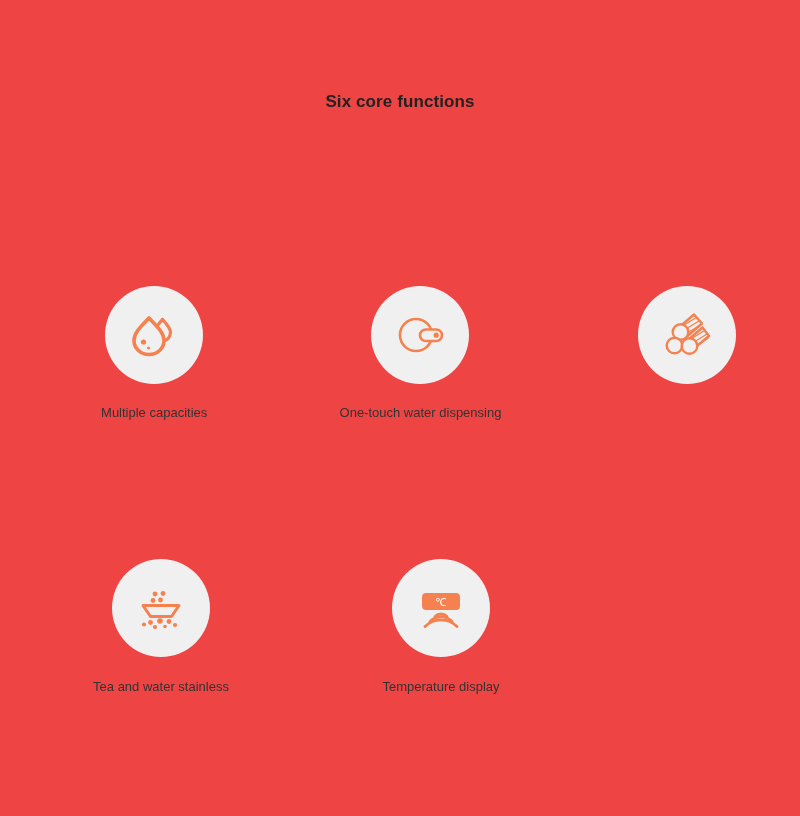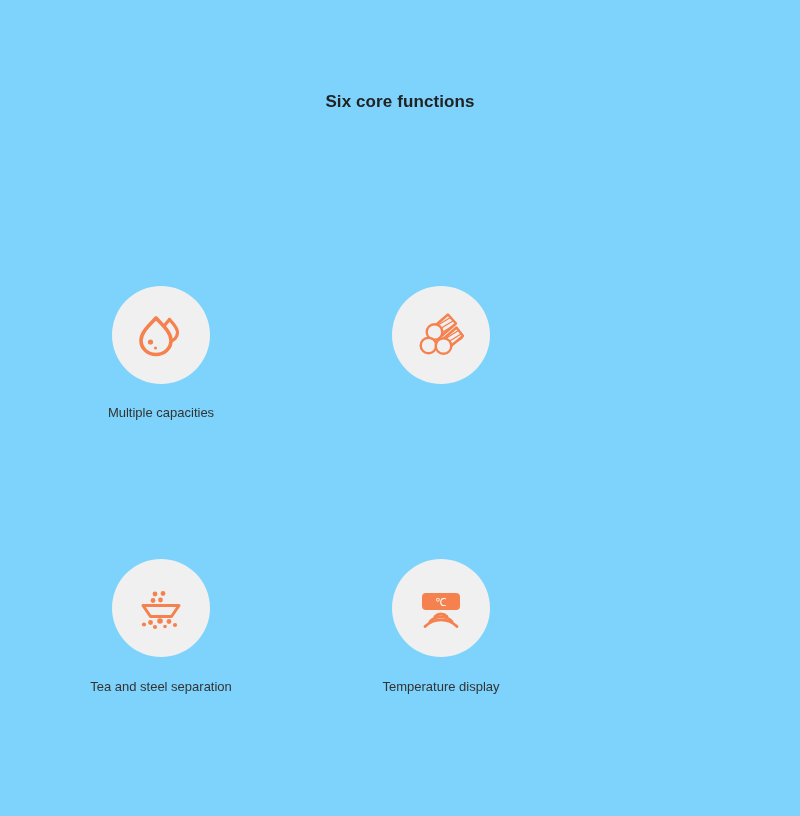--- a/index.html
+++ b/index.html
@@ -10,21 +10,21 @@
     width: 800px;
     height: 816px;
     background: #ffffff;
     font-family: "Liberation Sans", "DejaVu Sans", sans-serif;
     overflow: hidden;
   }
   .page {
     position: relative;
     width: 800px;
     height: 816px;
-    background: #7dd3fc;
+    background: #ef4444;
   }
   .page-title {
     position: absolute;
     top: 92px;
     left: 0;
     width: 800px;
     text-align: center;
     font-size: 17px;
     font-weight: bold;
     color: #222222;
@@ -98,20 +98,32 @@
 
               <path d="M25 13 C32.5 21 40 27.5 40 35.5 C40 43.5 33.3 49.5 25 49.5 C16.7 49.5 10 43.5 10 35.5 C10 27.5 17.5 21 25 13 Z" stroke="#f5814f" stroke-width="3.6" stroke-linejoin="round" fill="#f0f0f0"></path>
               <circle cx="19.5" cy="37" r="2.6" fill="#f5814f"></circle>
               <circle cx="24.5" cy="43" r="1.5" fill="#f5814f"></circle>
             </svg>
           </span>
         </div>
         <div class="feature-label">Multiple capacities</div>
       </div>
 
+      <div class="feature-cell col-2">
+        <div class="icon-circle">
+          <span>
+            <svg width="60" height="60" viewBox="0 0 60 60" fill="none">
+              <circle cx="26" cy="30" r="16" stroke="#f5814f" stroke-width="2.6" fill="none"></circle>
+              <rect x="30" y="24.5" width="22" height="11.5" rx="5.75" stroke="#f5814f" stroke-width="2.6" fill="#f0f0f0"></rect>
+              <circle cx="46.2" cy="30.2" r="2.6" fill="#f5814f"></circle>
+            </svg>
+          </span>
+        </div>
+        <div class="feature-label">One-touch water dispensing</div>
+      </div>
 
       <div class="feature-cell col-3">
         <div class="icon-circle">
           <span>
             <svg width="60" height="60" viewBox="0 0 60 60" fill="none">
 
               <path d="M22.5 22 L37 9.5 L45 18.5 L30.5 31 Z" stroke="#f5814f" stroke-width="2.4" stroke-linejoin="round" fill="#f0f0f0"></path>
               <path d="M27 20 L39.5 12.5" stroke="#f5814f" stroke-width="1.4"></path>
               <path d="M29.5 23.5 L42 16" stroke="#f5814f" stroke-width="1.4"></path>
               <path d="M32 27 L44 19.5" stroke="#f5814f" stroke-width="1.4"></path>
@@ -148,21 +160,21 @@
               <circle cx="29" cy="43" r="2.8" fill="#f5814f"></circle>
               <circle cx="19.5" cy="44.5" r="2.4" fill="#f5814f"></circle>
               <circle cx="38" cy="43.5" r="2.4" fill="#f5814f"></circle>
               <circle cx="13" cy="46.5" r="2.1" fill="#f5814f"></circle>
               <circle cx="24" cy="49" r="2.1" fill="#f5814f"></circle>
               <circle cx="44" cy="47" r="2.1" fill="#f5814f"></circle>
               <circle cx="34" cy="48.5" r="1.8" fill="#f5814f"></circle>
             </svg>
           </span>
         </div>
-        <div class="feature-label">Tea and steel separation</div>
+        <div class="feature-label">Tea and water stainless</div>
       </div>
 
       <div class="feature-cell col-2">
         <div class="icon-circle">
           <span>
             <svg width="60" height="60" viewBox="0 0 60 60" fill="none">
               <rect x="11" y="15" width="38" height="17" rx="4" fill="#f5814f"></rect>
               <text x="30" y="27.5" text-anchor="middle" font-family="Liberation Sans, sans-serif" font-size="11" fill="#ffffff">℃</text>
               <path d="M24 38.5 A 8.5 8.5 0 0 1 36 38.5" stroke="#f5814f" stroke-width="2.8" stroke-linecap="round" fill="none"></path>
               <path d="M19 43.5 A 15.5 15.5 0 0 1 41 43.5" stroke="#f5814f" stroke-width="2.8" stroke-linecap="round" fill="none"></path>

